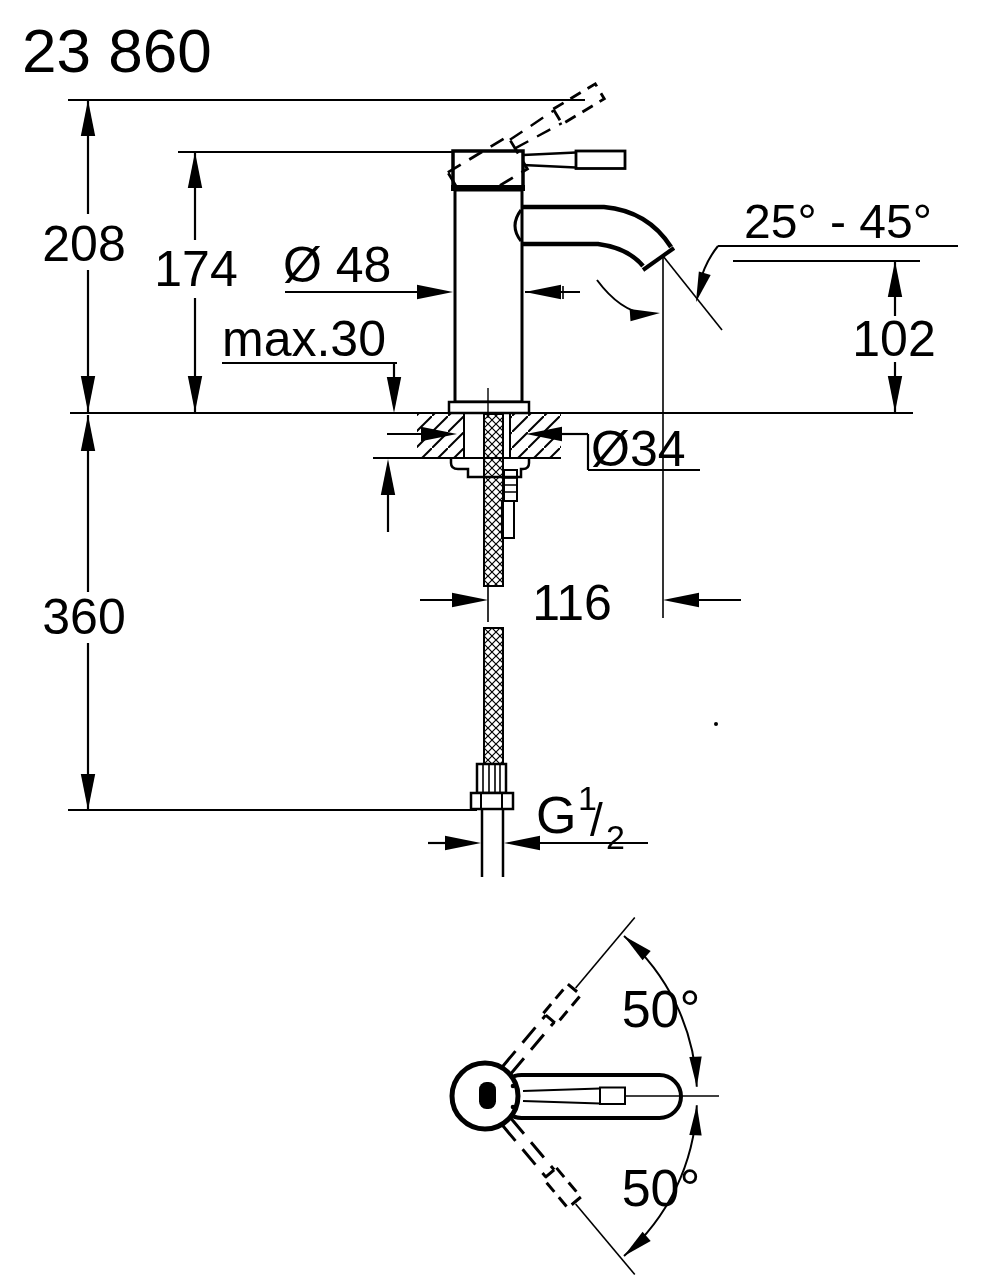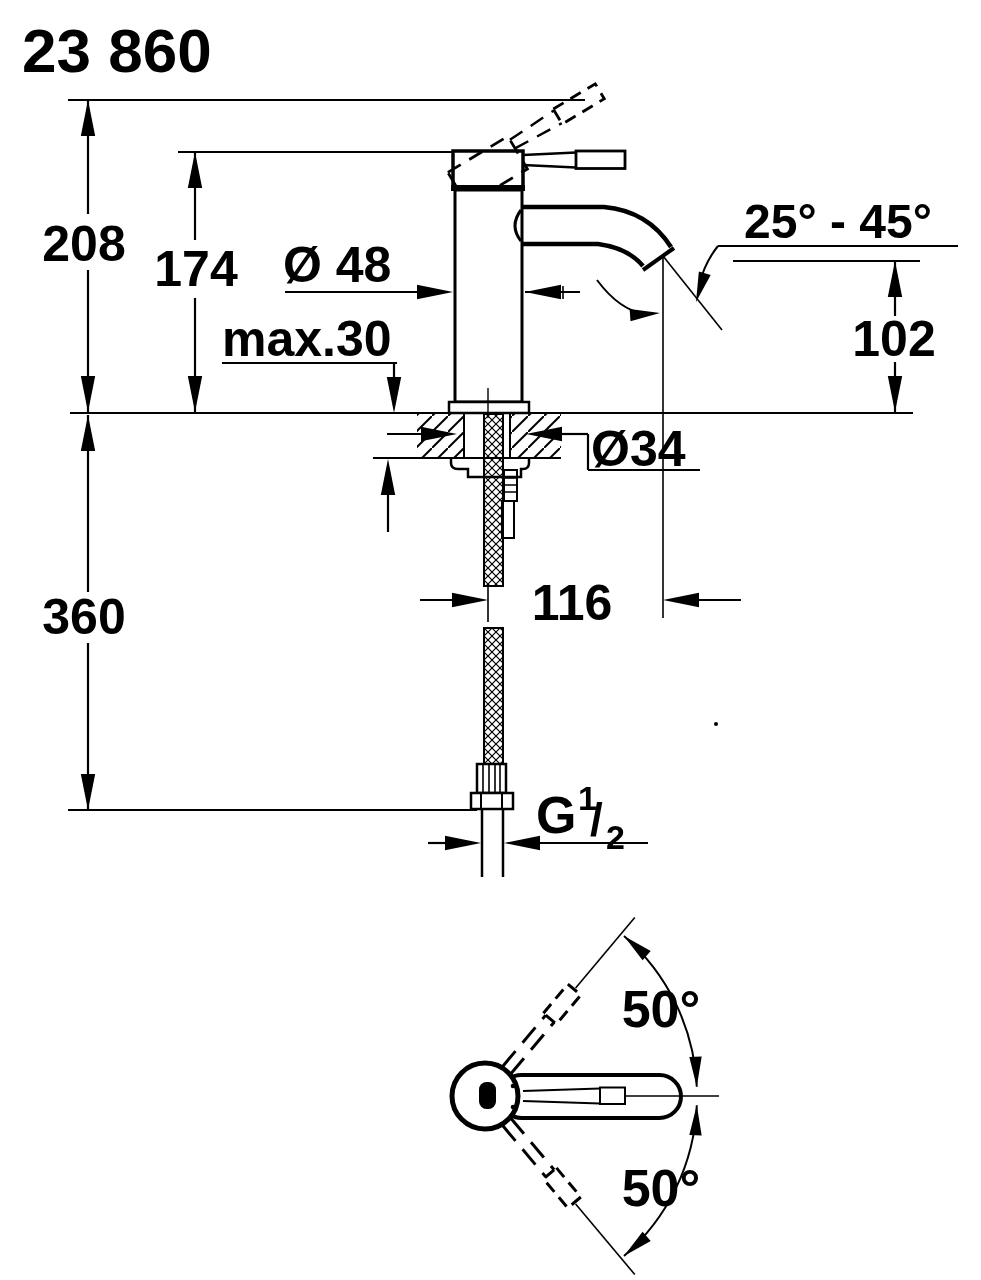--- a/index.html
+++ b/index.html
@@ -1,17 +1,17 @@
 <!DOCTYPE html>
 <html><head>
 <meta charset="utf-8">
 <style>
   html,body{margin:0;padding:0;background:#ffffff;}
   #stage{position:relative;width:981px;height:1280px;background:#fff;overflow:hidden;
-         font-family:"Liberation Sans", sans-serif;font-weight:bold;}
+         font-family:"Liberation Sans", sans-serif;}
   svg{position:absolute;left:0;top:0;}
   text{fill:#000;font-family:"Liberation Sans", sans-serif;}
   .dim{font-size:50px;}
   .dim-s{font-size:48px;}
   .title-t{font-size:62px;}
   .frac{font-size:34px;}
   .slash{font-size:46px;}
   .deg{font-size:52px;}
 </style>
 </head>

